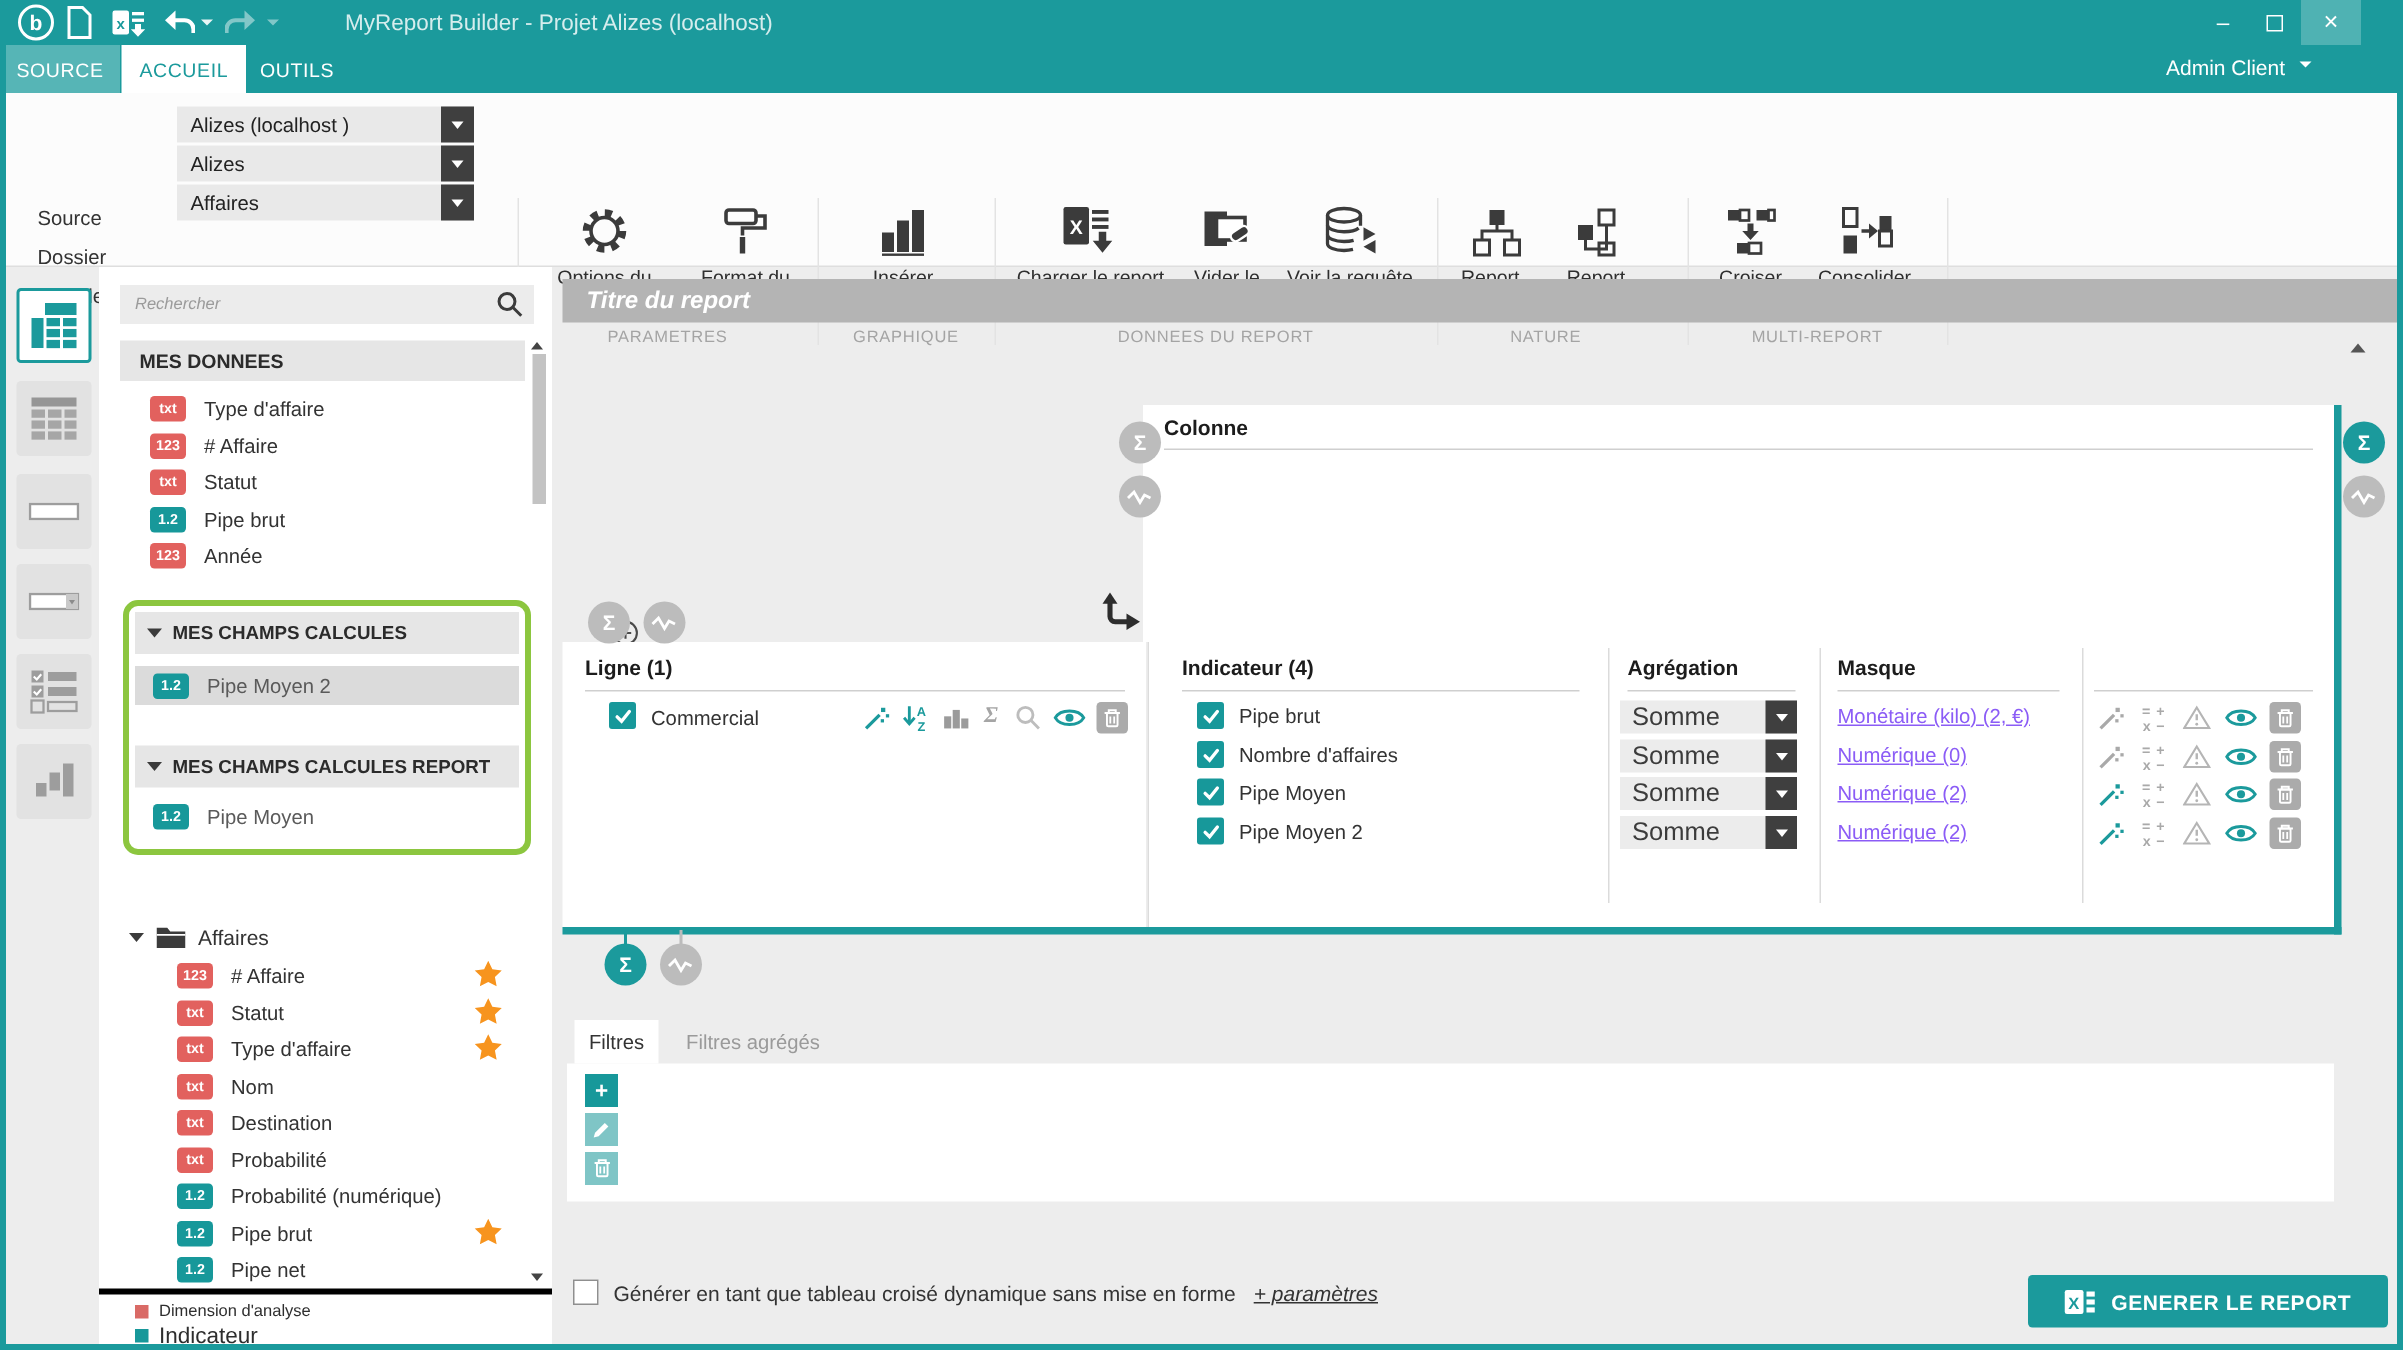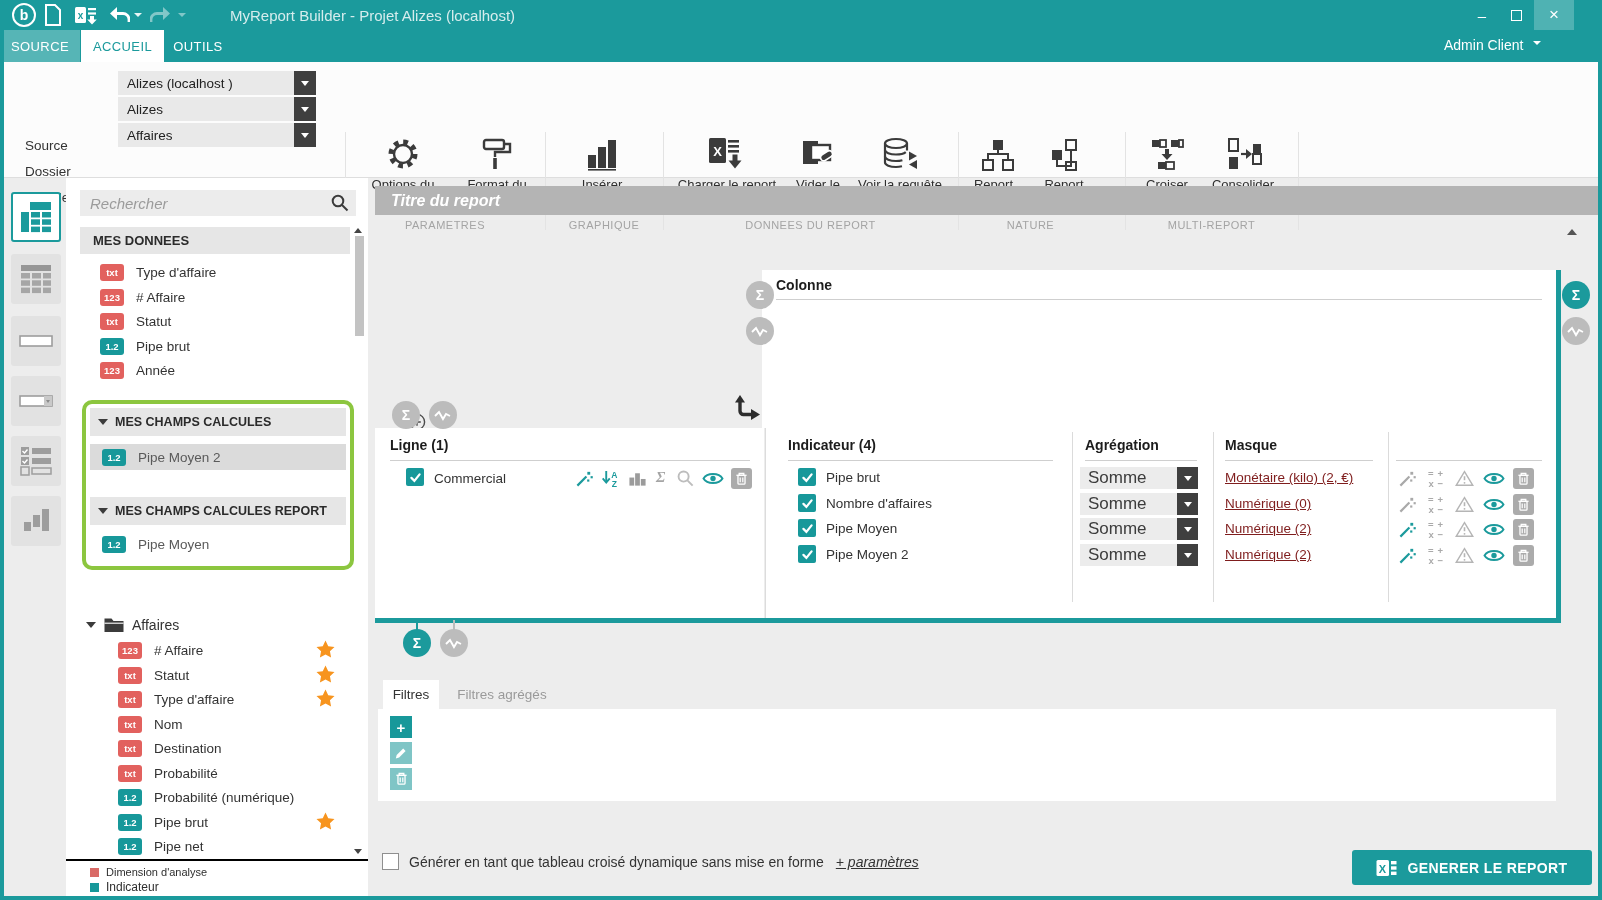--- a/index.html
+++ b/index.html
@@ -33,21 +33,21 @@
   .info{display:inline-flex;width:19px;height:19px;border:1.5px solid #333;border-radius:50%;
         align-items:center;justify-content:center;font-size:12px;font-style:italic;font-family:"Liberation Serif",serif}
   
   .stripbtn{position:absolute;left:11px;width:50px;height:50px;background:#E2E2E2;border-radius:3px;
             display:flex;align-items:center;justify-content:center}
   .stripbtn.active{background:#fff;border:2px solid #1B9A9C}
   
   .sidebar{position:absolute;left:66px;top:178px;width:302px;height:722px;background:#fff}
   .search{position:absolute;left:80px;top:190px;width:276px;height:26px;background:#ECECEC}
   .search input{width:230px;height:100%;background:transparent;border:0;outline:none;padding-left:10px;
-                font-size:15px;font-style:italic;color:#555;font-family:"Liberation Sans",sans-serif}
+                font-size:11px;font-style:italic;color:#555;font-family:"Liberation Sans",sans-serif}
   .search input::placeholder{color:#9B9B9B}
   .shead{position:absolute;background:#E6E6E6;display:flex;align-items:center;font-weight:bold;color:#2b2b2b}
   .tri-d{width:0;height:0;border:5px solid transparent;border-top:6px solid #3b3b3b;margin-top:5px}
   .srow{position:absolute;display:flex;align-items:center;gap:12px;height:25px;font-size:13.5px;color:#333}
   .bdg{min-width:24px;height:17px;border-radius:3px;color:#fff;font-size:9.5px;font-weight:bold;
        display:inline-flex;align-items:center;justify-content:center;padding:0 2px}
   .bdg.red{background:#E2615E}.bdg.teal{background:#17989A}
   .greenbox{position:absolute;left:82px;top:400px;width:272px;height:170px;border:4px solid #8CC63F;border-radius:10px;z-index:5;pointer-events:none}
   
   .panel{position:absolute;background:#fff}
@@ -55,21 +55,21 @@
   .vrule{position:absolute;width:1px;background:#DBDBDB}
   .colhead{position:absolute;font-size:14px;font-weight:bold;color:#1c1c1c}
   .circ{position:absolute;width:28px;height:28px;border-radius:50%;display:flex;align-items:center;justify-content:center;
         color:#fff;font-weight:bold;font-size:14px;z-index:4}
   .circ.gray{background:#BCBCBC}.circ.teal{background:#1B9A9C}
   .cb{position:absolute;width:18px;height:18px;background:#17989A;border-radius:2px;
       display:flex;align-items:center;justify-content:center}
   .somme{position:absolute;width:118px;height:22px;background:#ECECEC;display:flex;align-items:center;justify-content:space-between}
   .somme .val{padding-left:8px;font-size:17px;color:#3c3c3c}
   .somme .ddbtn{width:21px}
-  .masque{position:absolute;font-size:13.5px;color:#7f1d1d;text-decoration:underline}
+  .masque{position:absolute;font-size:13.5px;color:#8b5cf6;text-decoration:underline}
   .rowlabel{position:absolute;font-size:13.5px;color:#333}
   .trashbtn{position:absolute;width:21px;height:21px;background:#ABABAB;border-radius:3px;
             display:flex;align-items:center;justify-content:center}
   .ic{display:block}
   .sigtxt{position:absolute;font-size:15px;font-weight:bold;font-style:italic;color:#A5A5A5;font-family:"Liberation Serif",serif}
   .ftab{position:absolute;height:29px;display:flex;align-items:center;justify-content:center;font-size:13.5px}
   .toolbtn{position:absolute;width:22px;height:22px;display:flex;align-items:center;justify-content:center;
            color:#fff;font-weight:bold;font-size:15px}
   .genbtn{position:absolute;left:1352px;top:850px;width:240px;height:35px;background:#1B9A9C;border-radius:3px;
           display:flex;align-items:center;justify-content:center;gap:10px;color:#fff;font-weight:bold;
@@ -544,26 +544,26 @@
   <svg class="ic star" style="left:316px;top:665px" width="19" height="18" viewBox="0 0 20 19">
       <use href="#i-star"></use>
     </svg>
   <svg class="ic star" style="left:316px;top:689px" width="19" height="18" viewBox="0 0 20 19">
       <use href="#i-star"></use>
     </svg>
   <svg class="ic star" style="left:316px;top:812px" width="19" height="18" viewBox="0 0 20 19">
       <use href="#i-star"></use>
     </svg>
 
-  <div class="abs" style="left:66px;top:859px;width:302px;height:41px;background:#fff;border-top:2px solid #000000;z-index:7">
+  <div class="abs" style="left:66px;top:859px;width:302px;height:41px;background:#fff;border-top:4px solid #000000;z-index:7">
     <div style="position:absolute;left:24px;top:5px;display:flex;align-items:center;gap:7px;font-size:11px;color:#2e2e2e">
       <span style="width:9px;height:9px;background:#D96A66"></span>
       <span>Dimension d'analyse</span>
     </div>
-    <div style="position:absolute;left:24px;top:19px;display:flex;align-items:center;gap:7px;font-size:12px;color:#2e2e2e">
+    <div style="position:absolute;left:24px;top:19px;display:flex;align-items:center;gap:7px;font-size:15px;color:#2e2e2e">
       <span style="width:9px;height:9px;background:#17989A"></span>
       <span>Indicateur</span>
     </div>
   </div>
 
   <div class="abs" style="left:375px;top:186px;width:1223px;height:29px;background:#B4B4B4;display:flex;align-items:center;padding-left:16px;color:#fff;font-size:16px;font-weight:bold;font-style:italic">
     <span>Titre du report</span>
   </div>
 
   <div class="panel" style="left:762px;top:270px;width:794px;height:158px"></div>

